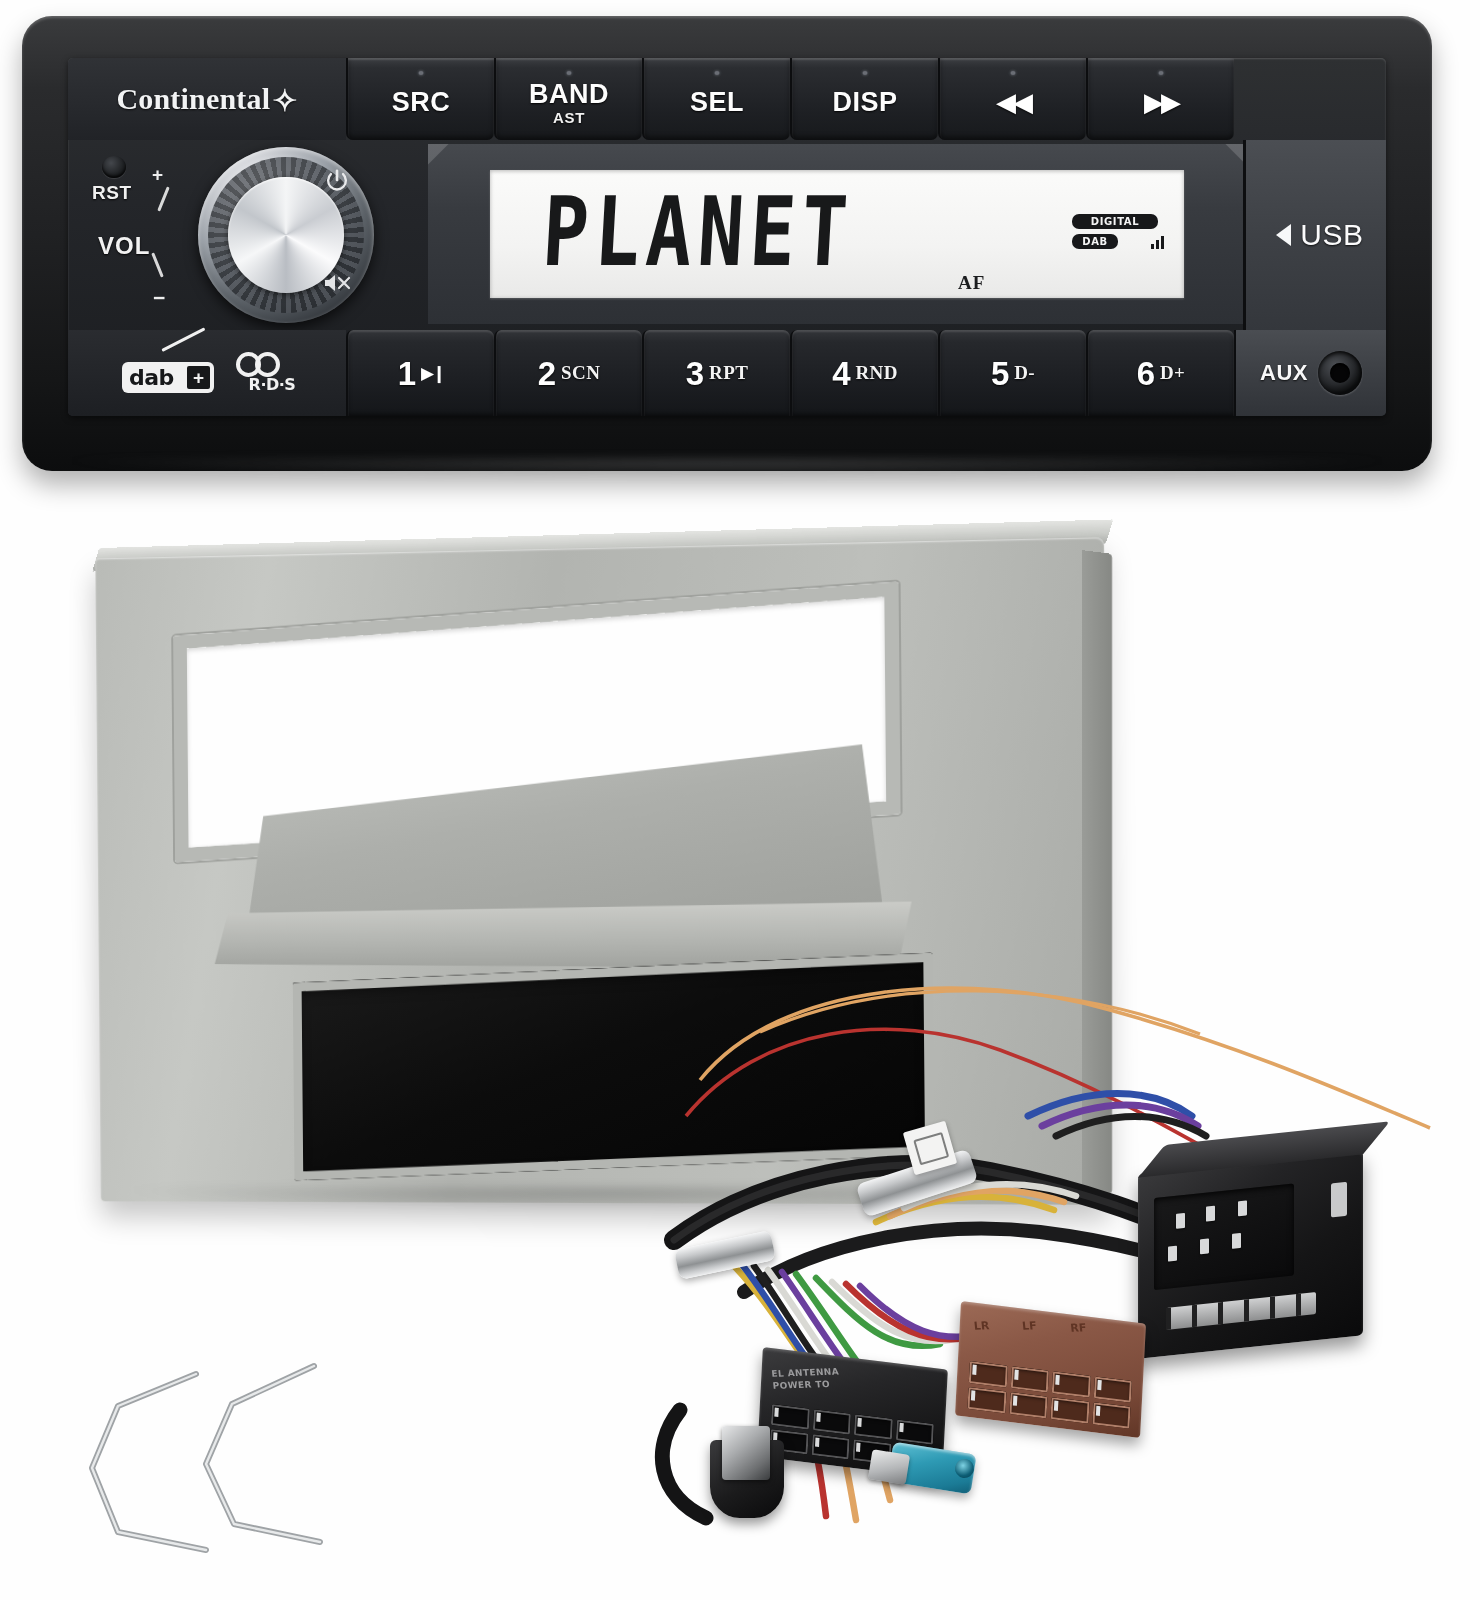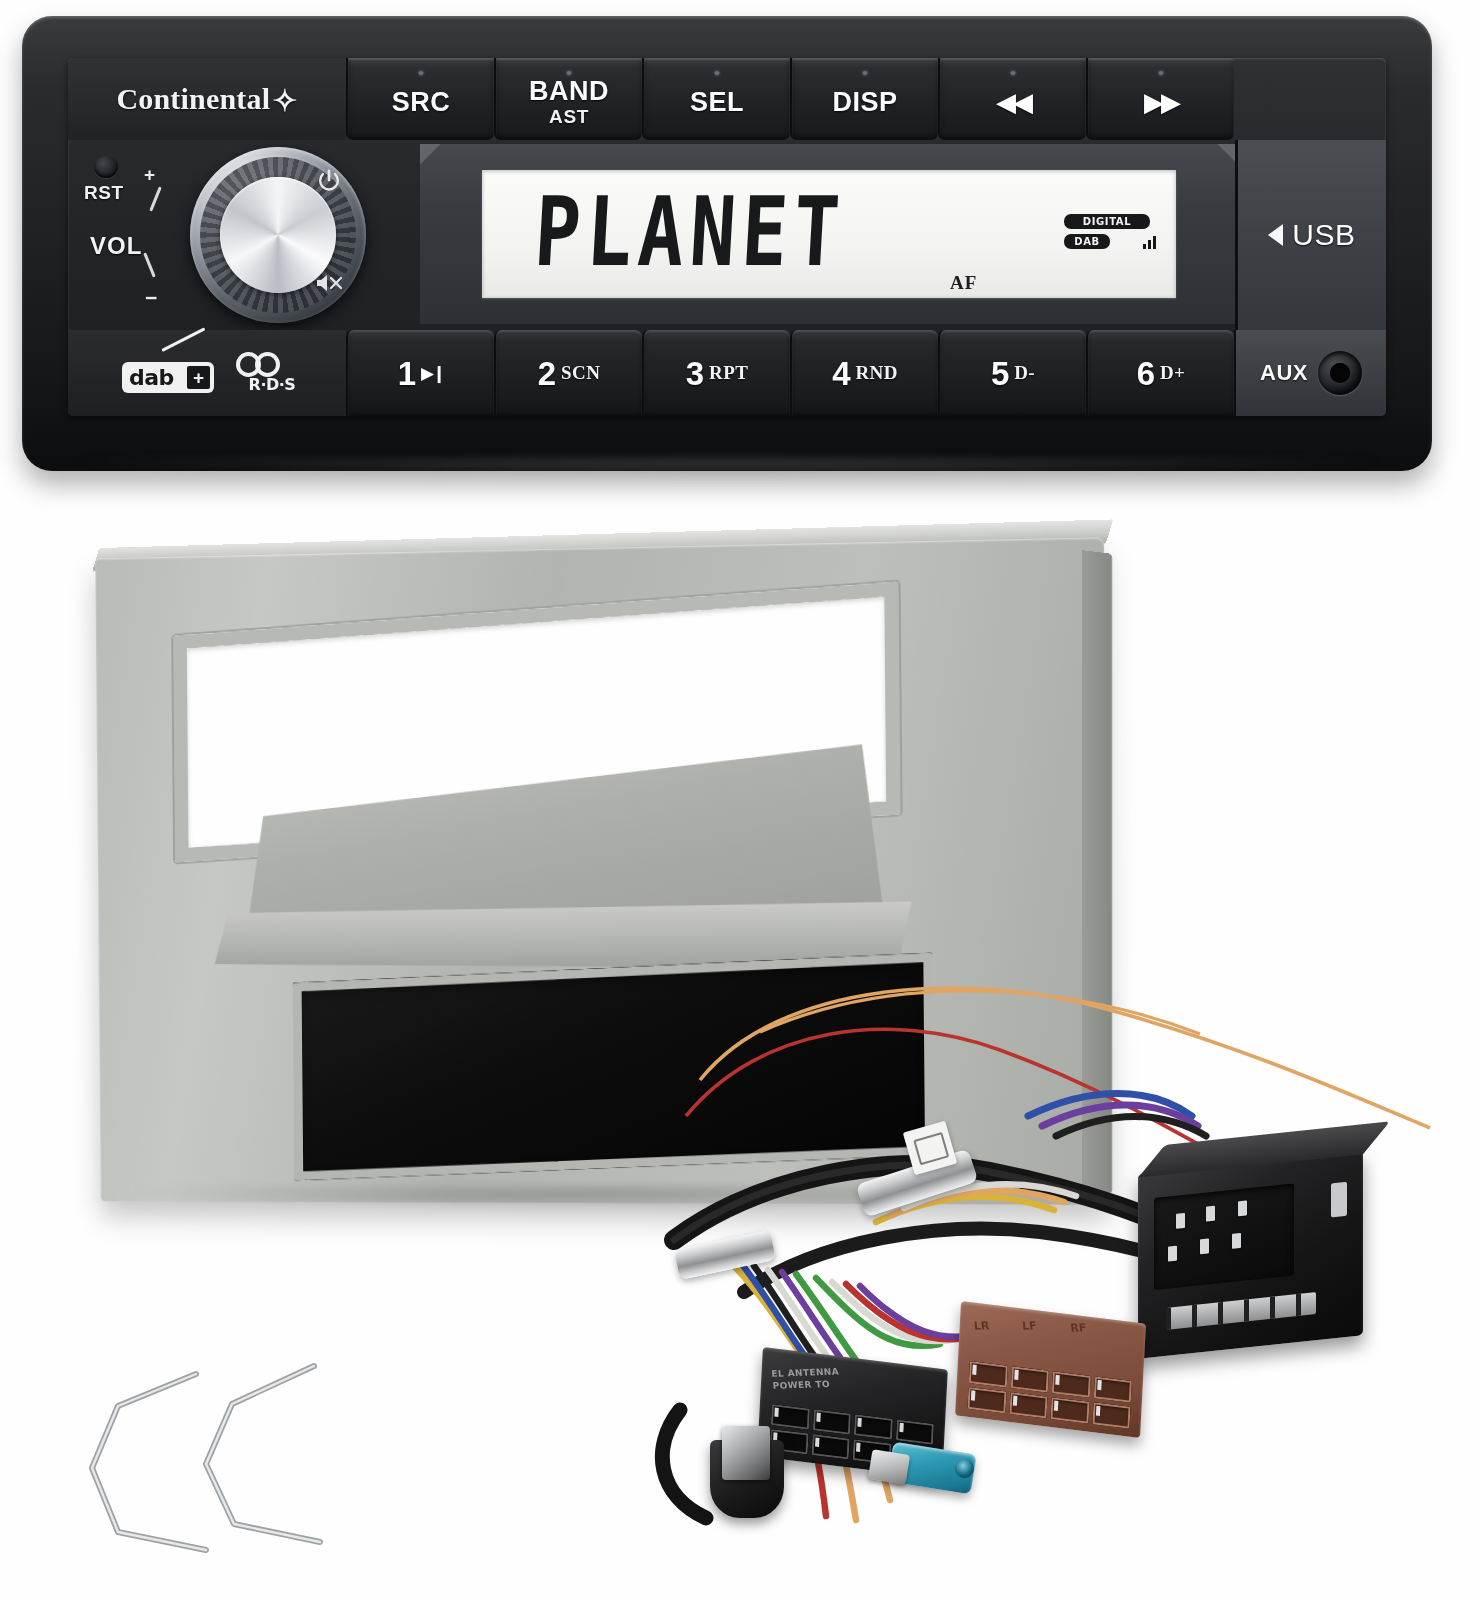--- a/index.html
+++ b/index.html
@@ -60,40 +60,40 @@
   .tbtn .led{
     position:absolute;top:13px;left:50%;transform:translateX(-50%);
     width:5px;height:4px;border-radius:50%;
     background:rgba(160,165,175,.55);box-shadow:0 0 3px rgba(200,210,225,.45);
   }
   .tbtn .lbl{
     color:#fdfdfd;font-size:27px;font-weight:bold;letter-spacing:.5px;
     text-shadow:0 1px 2px rgba(0,0,0,.9);margin-top:6px;
   }
   .tbtn .sub{
-    color:#f1f1f1;font-size:19px;font-weight:bold;letter-spacing:.6px;
+    color:#f1f1f1;font-size:15px;font-weight:bold;letter-spacing:.6px;
     margin-top:-1px;text-shadow:0 1px 2px rgba(0,0,0,.9);
   }
   .tbtn .glyph{
     color:#ffffff;font-size:26px;line-height:1;margin-top:5px;letter-spacing:-3px;
     text-shadow:0 1px 2px rgba(0,0,0,.9);
   }
   .model-cell{
     flex:1;background:linear-gradient(180deg,#4a4d52 0%,#3c3f44 45%,#303338 100%);
     border-left:2px solid #0c0d0f;
     display:flex;align-items:center;justify-content:center;
     border-radius:0 0 0 4px;
   }
   .model-text{
     color:#f6f7f8;font-size:23px;font-weight:bold;letter-spacing:.2px;
     text-shadow:0 1px 2px rgba(0,0,0,.8);
   }
 
   
-  .mid-row{position:absolute;left:0;top:82px;width:100%;height:190px;}
+  .mid-row{position:absolute;left:8px;top:82px;width:100%;height:190px;}
 
   .knob-area{position:absolute;left:0;top:0;width:330px;height:190px;}
   .rst-dot{
     position:absolute;left:26px;top:16px;width:24px;height:22px;border-radius:50%;
     background:radial-gradient(circle at 38% 32%,#44474c,#17191b 70%);
     box-shadow:inset 0 -2px 3px rgba(0,0,0,.8),0 1px 1px rgba(255,255,255,.12);
     cursor:pointer;
   }
   .rst-label{
     position:absolute;left:16px;top:42px;color:#f0f0f0;font-size:19px;font-weight:bold;

